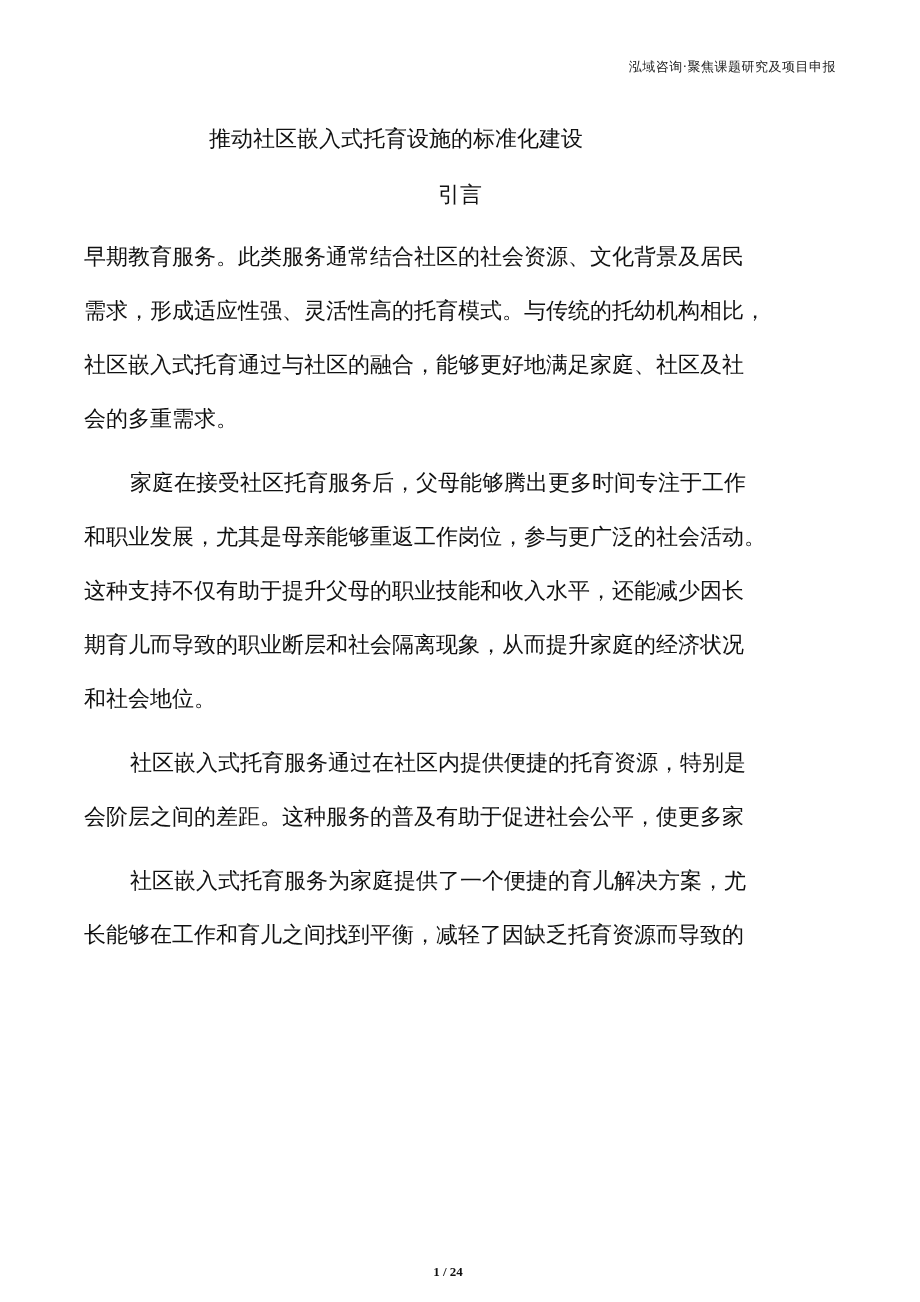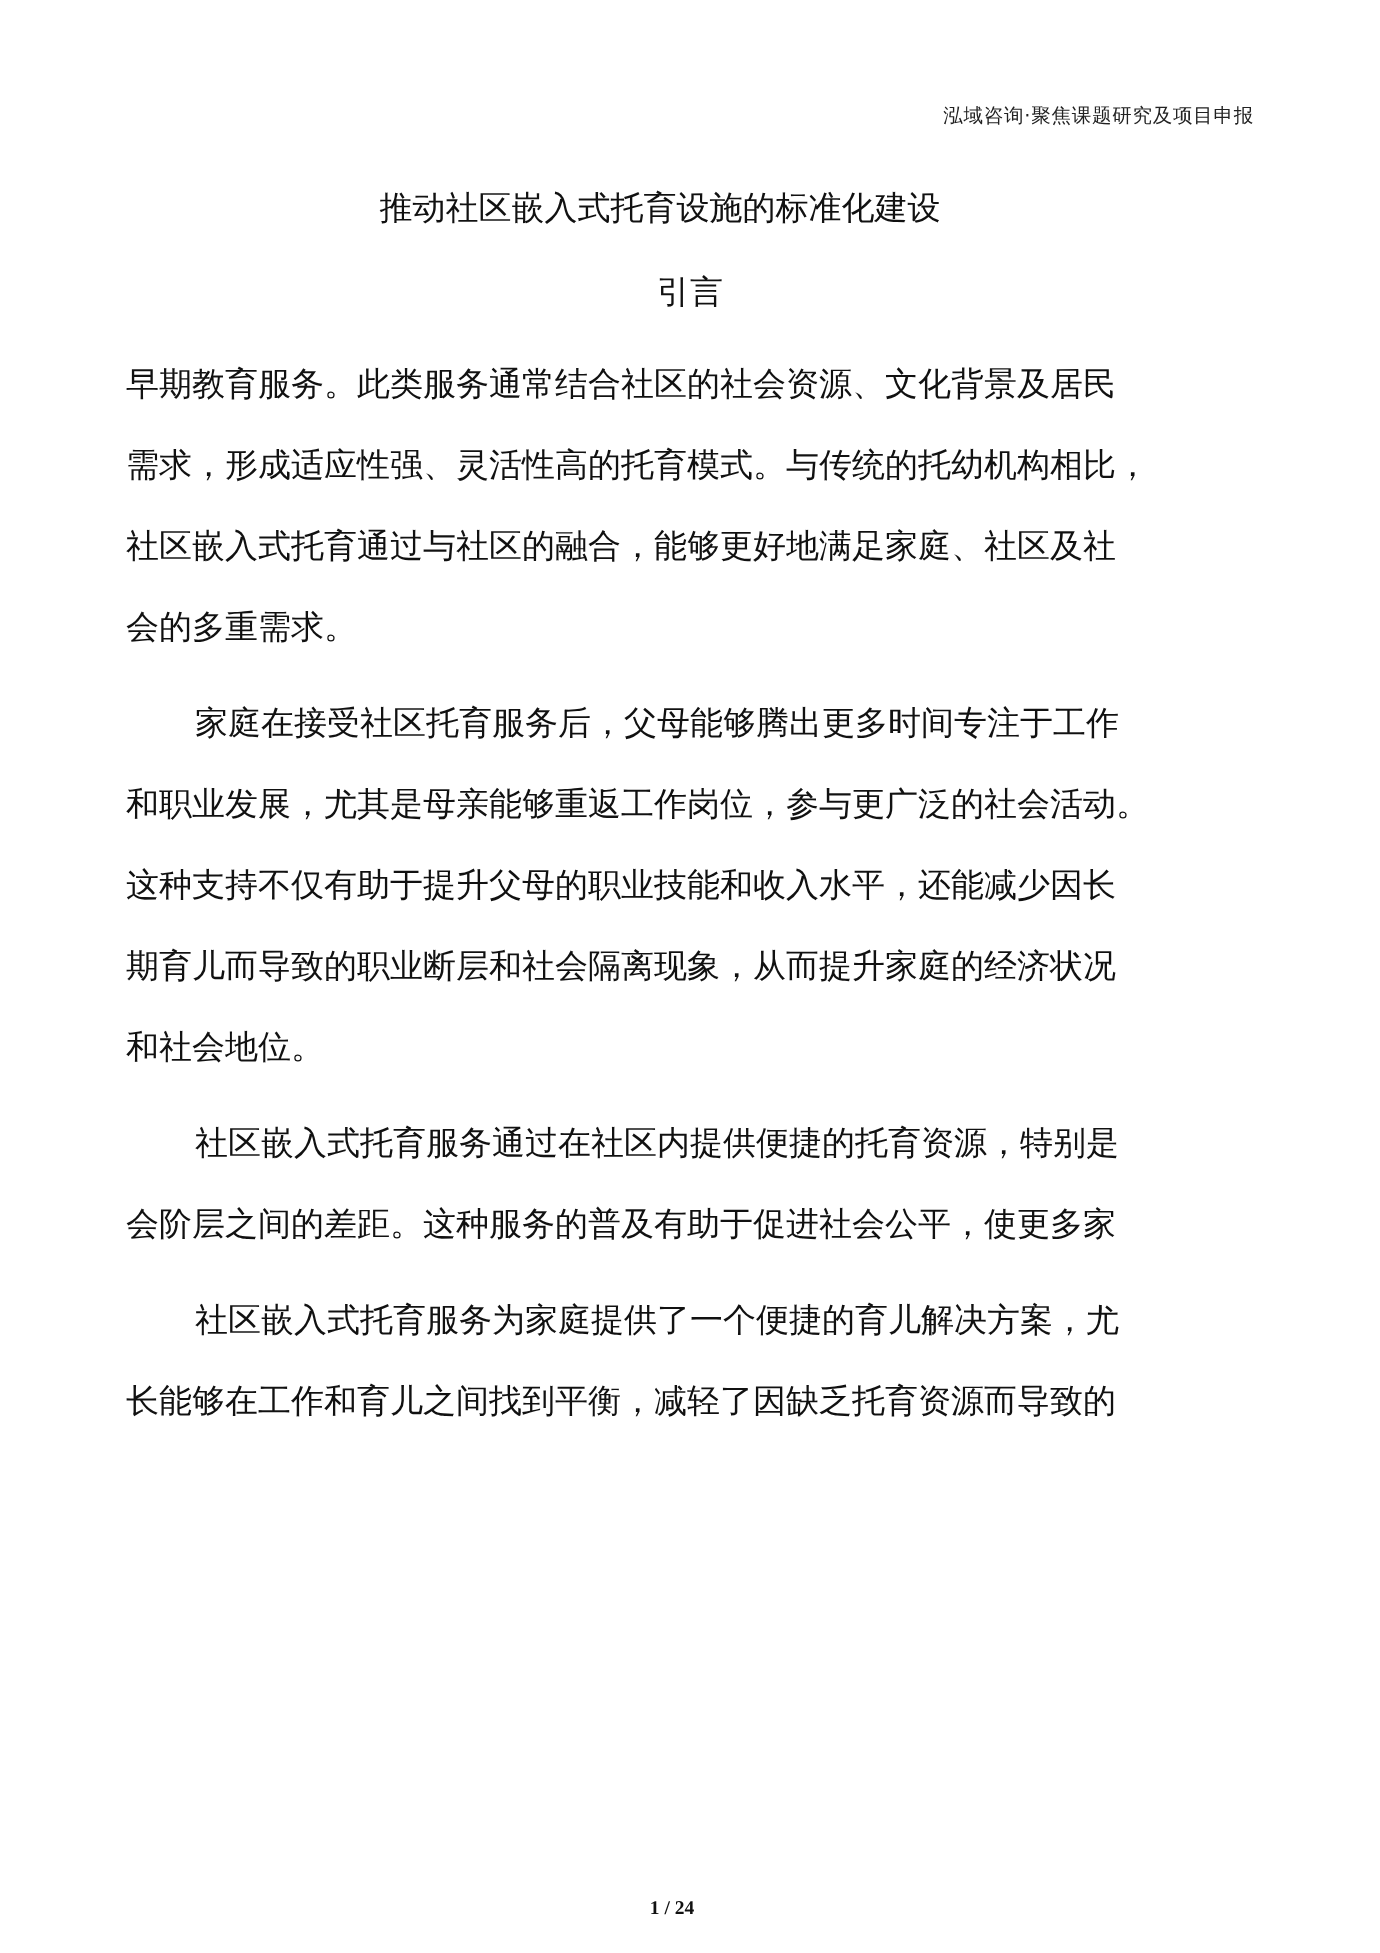--- a/index.html
+++ b/index.html
@@ -1,24 +1,24 @@
 <!DOCTYPE html>
 <html><head>
 <meta charset="utf-8">
 <style>
   html, body { margin: 0; padding: 0; background: #ffffff; }
   body { width: 920px; height: 1302px; position: relative; overflow: hidden; color: #111; }
   .header-note {
-    position: absolute; top: 68px; right: 84px;
+    position: absolute; top: 58px; right: 84px;
     font-family: "DejaVu Sans", sans-serif; font-size: 13px; color: #222;
     letter-spacing: 0.5px;
   }
   .doc-title {
     position: absolute; top: 124px; left: 0; width: 792px; text-align: center;
-    font-family: "DejaVu Sans", sans-serif; font-size: 22px; color: #111; padding-left: 44px;
+    font-family: "DejaVu Sans", sans-serif; font-size: 22px; color: #111;
   }
   .section-title {
     position: absolute; top: 180px; left: 0; width: 920px; text-align: center;
     font-family: Liberation Sans, sans-serif; font-size: 22px; color: #111;
   }
   .body { position: absolute; top: 230px; left: 84px; width: 752px; }
   .para {
     font-family: "DejaVu Serif", serif; font-size: 22px; color: #111;
     line-height: 54px; margin: 0 0 10px 0; text-indent: 0;
   }

